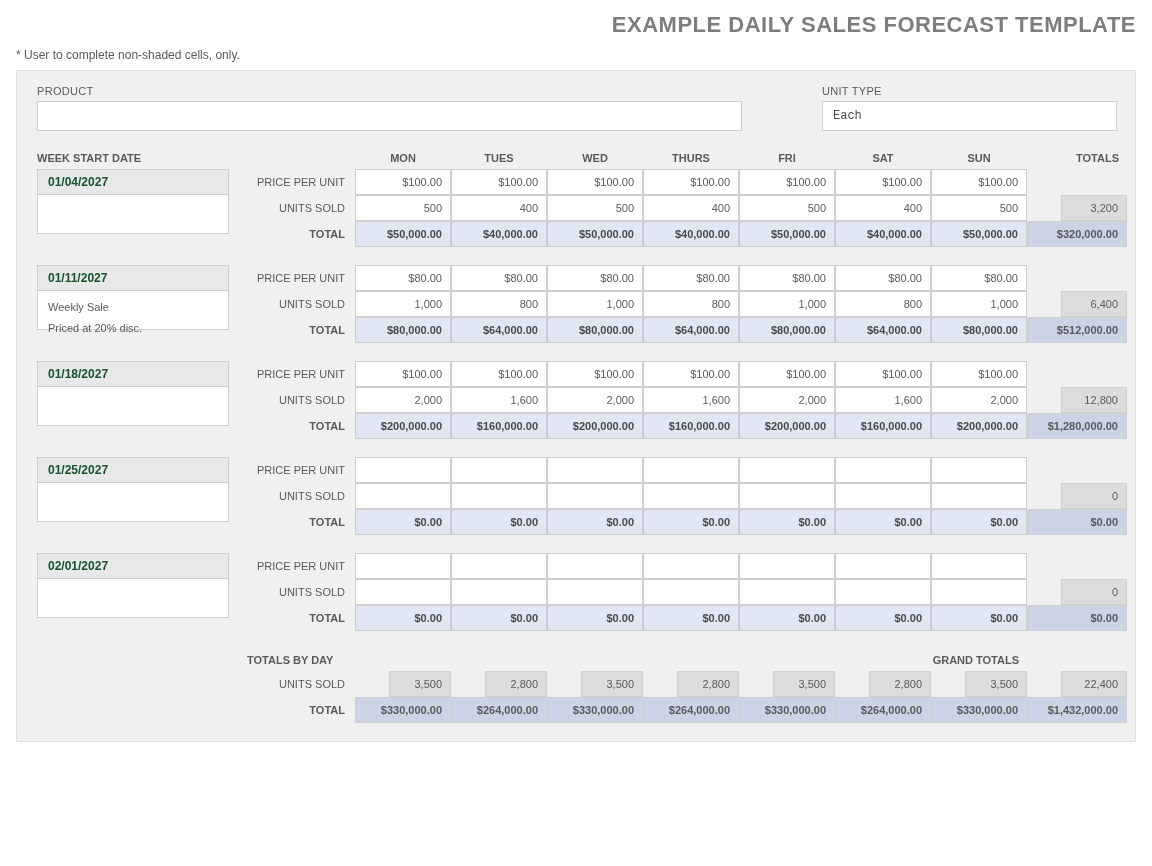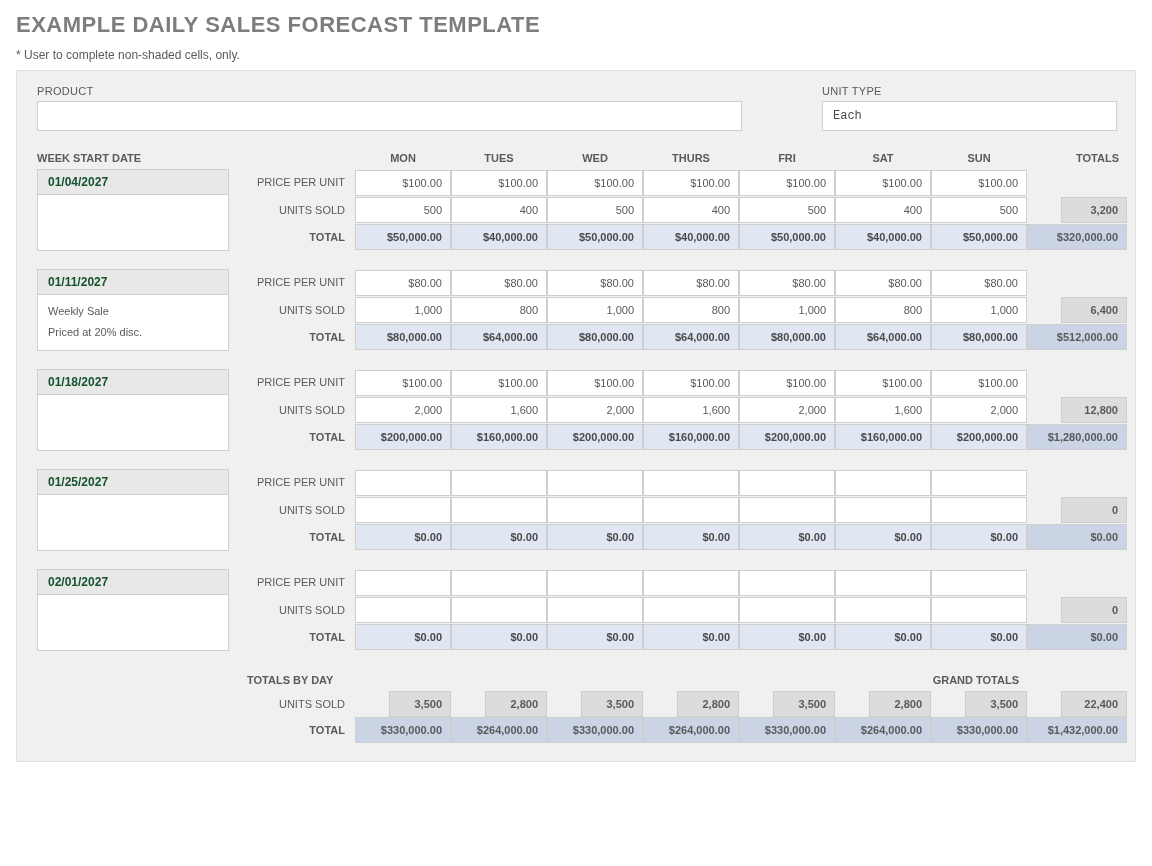--- a/index.html
+++ b/index.html
@@ -11,20 +11,21 @@
     color: #4a4a4a;
     padding: 12px 16px;
   }
   .title {
     font-family: "Century Gothic", "Segoe UI", Arial, sans-serif;
     font-size: 22px;
     letter-spacing: 0.5px;
     font-weight: 600;
     color: #7d7d7d;
     margin: 0 0 10px 0;
+    text-align: right;
   }
   .subtitle {
     font-size: 12px;
     color: #5a5a5a;
     margin: 0 0 8px 0;
   }
   .panel {
     background: #f0f0f0;
     border: 1px solid #e1e1e1;
     padding: 14px 16px 18px 20px;
@@ -62,21 +63,21 @@
     font-family: "Century Gothic","Segoe UI",Arial,sans-serif;
     font-size: 12px;
     font-weight: 700;
     color: #14532d;
     display:flex; align-items:center;
   }
   .week-notes {
     border: 1px solid #cfcfcf;
     border-top: none;
     background: #fff;
-    height: 56px;
+    height: 39px;
     padding: 6px 10px;
     font-family: "Century Gothic","Segoe UI",Arial,sans-serif;
     font-size: 11px;
     color: #5a5a5a;
     line-height: 1.9;
   }
   .section-head {
     font-family: "Century Gothic","Segoe UI",Arial,sans-serif;
     font-size: 11px;
     font-weight: 700;
@@ -108,21 +109,21 @@
     border: 1px solid #cfcfcf;
     background: #fff;
     height: 26px;
     text-align: right;
     padding: 0 8px;
     font-family: "Century Gothic","Segoe UI",Arial,sans-serif;
     font-size: 11px;
     color: #5a5a5a;
     display:flex; align-items:center; justify-content:flex-end;
   }
-  .cell.grey  { background: #dcdcdc; font-weight: 700; margin-left: 34px; }
+  .cell.grey  { background: #dcdcdc; font-weight: 400; margin-left: 34px; }
   .cell.blue  { background: #e0e6f2; font-weight: 700; color:#4a4a4a; }
   .cell.greyb { background: #cbd4e5; font-weight: 700; }
   .spacer { height: 18px; }
   .totals-head-right { text-align: right; }
   
   .c-left  { width: 210px; }
   .c-lbl   { width: 108px; }
   .c-day   { width: 96px; }
   .c-tot   { width: 100px; }
 </style>

